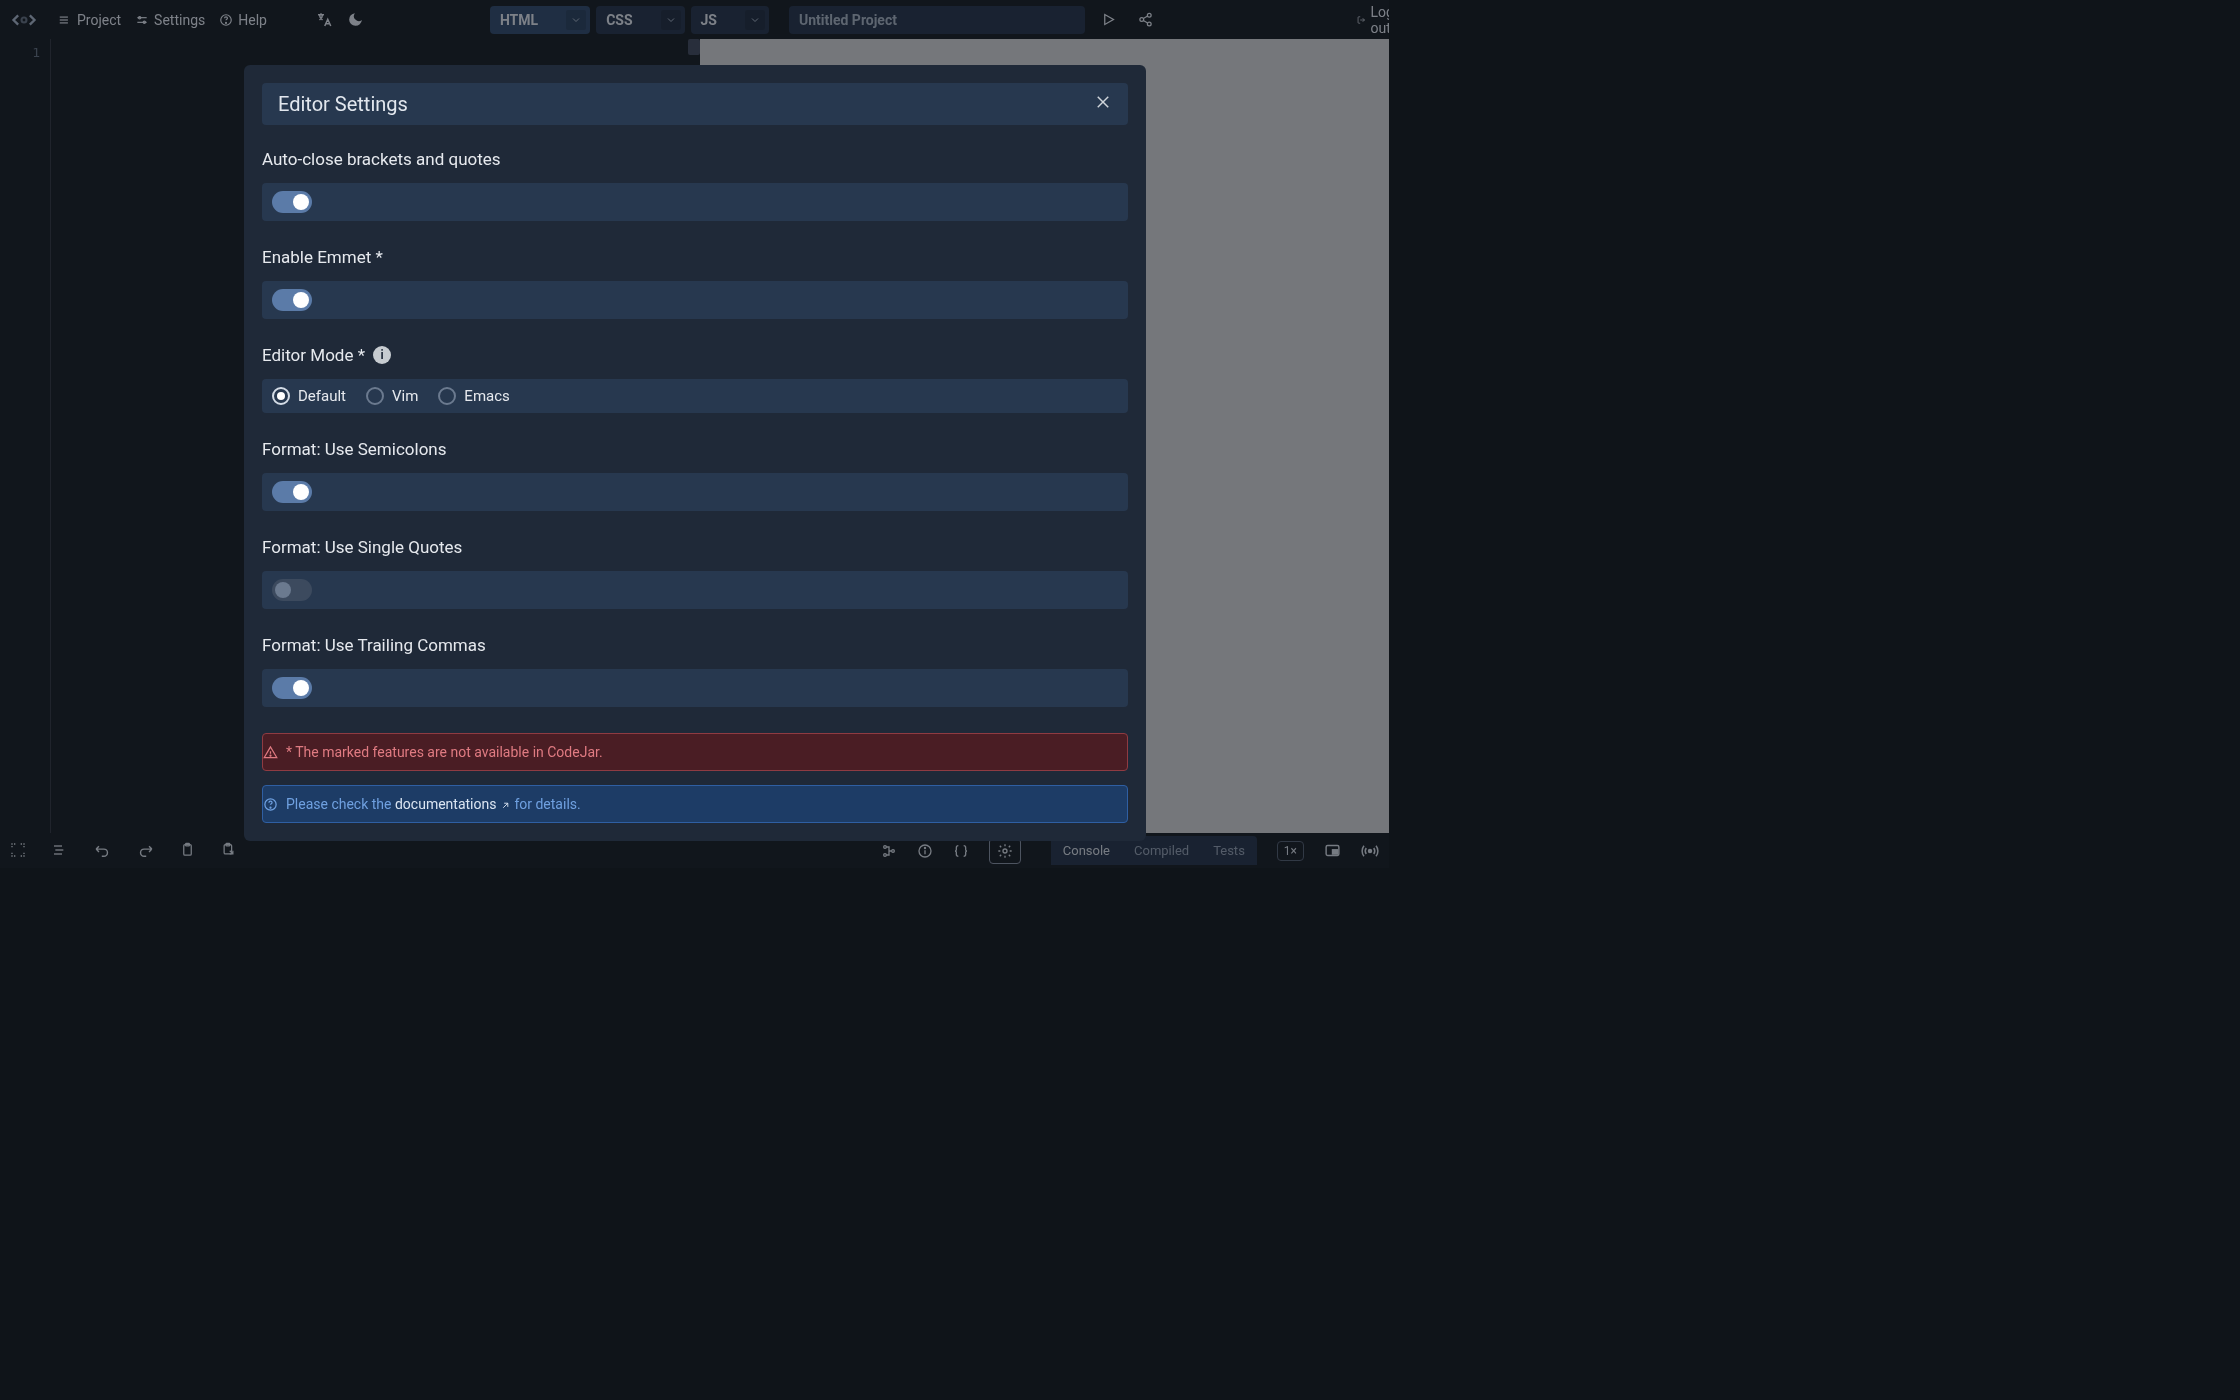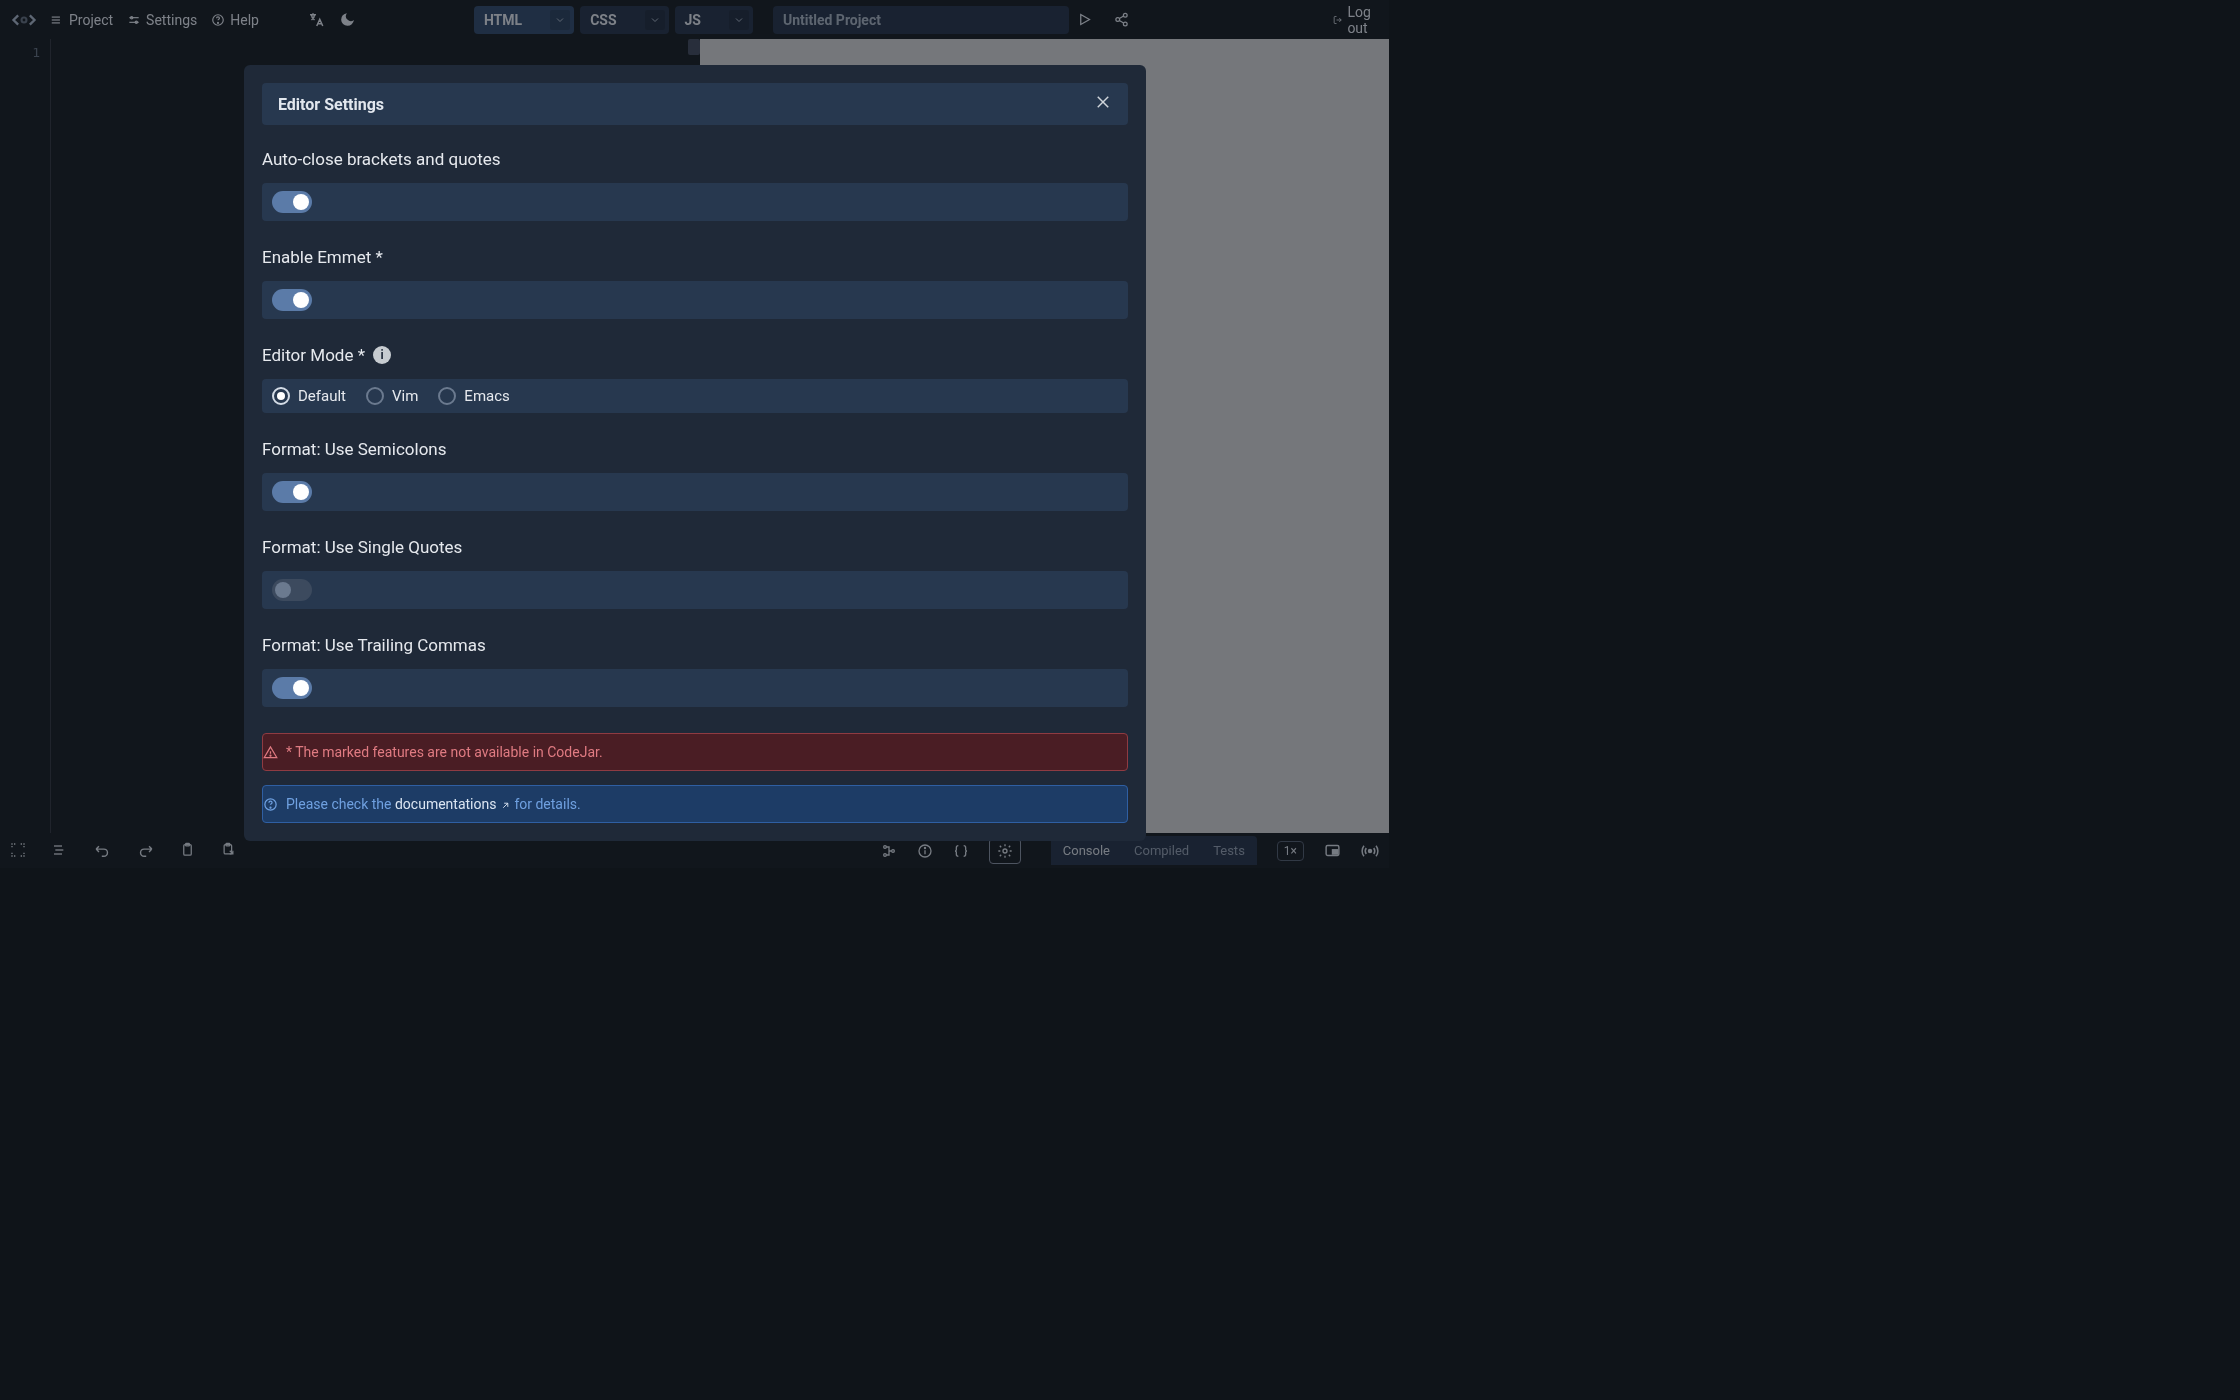--- a/index.html
+++ b/index.html
@@ -13,21 +13,21 @@
   position: relative;
 }
 
 
 .topbar {
   height: 39px;
   display: flex;
   align-items: center;
   background: #0f1419;
   padding: 0 10px;
-  gap: 8px;
+  gap: 16px;
 }
 .logo {
   display: flex;
   align-items: center;
   margin-right: 4px;
 }
 .menu-group {
   display: flex;
   align-items: center;
   gap: 14px;
@@ -191,21 +191,21 @@
 .modal-header {
   background: #27384f;
   border-radius: 4px;
   height: 42px;
   display: flex;
   align-items: center;
   padding: 0 16px;
   justify-content: space-between;
   margin-bottom: 24px;
 }
-.modal-title { font-size: 16px; color: #e2e7ee; font-weight: 700; }
+.modal-title { font-size: 20px; color: #e2e7ee; font-weight: 400; }
 .modal-close { cursor: pointer; color: #d0d5db; }
 
 .setting-block { margin-bottom: 26px; }
 .setting-label {
   font-size: 17px;
   color: #e6e9ee;
   margin-bottom: 14px;
   display: flex;
   align-items: center;
   gap: 8px;

